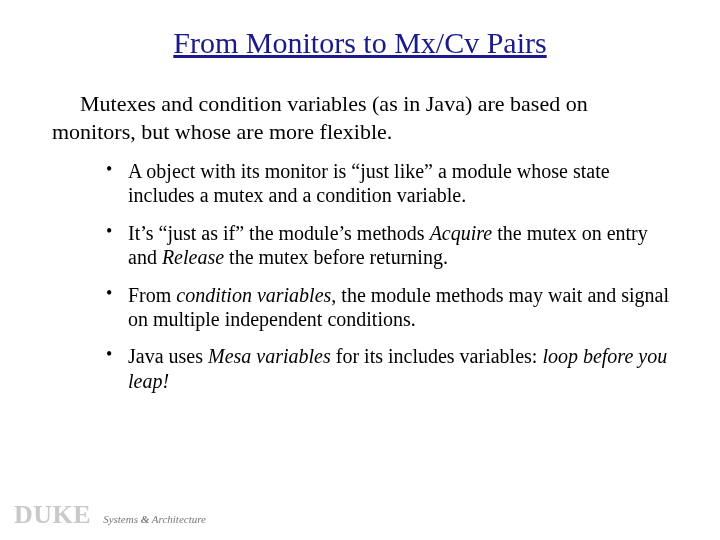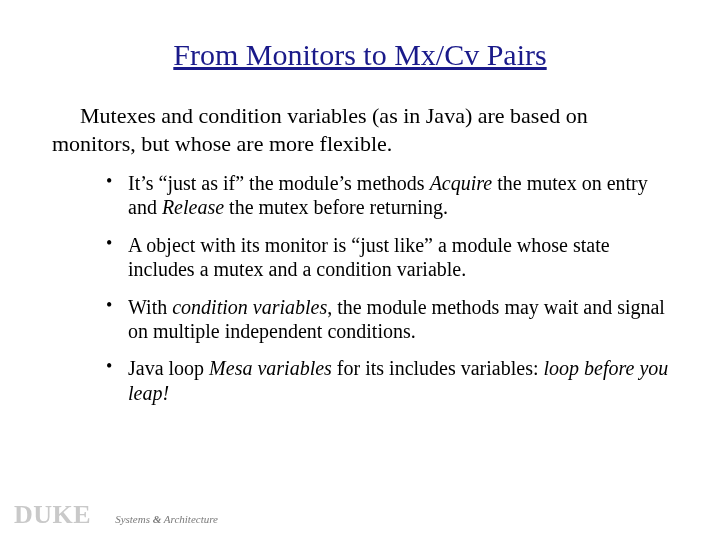--- a/index.html
+++ b/index.html
@@ -6,21 +6,21 @@
   body {
     width: 720px;
     height: 540px;
     background: #ffffff;
     font-family: "Times New Roman", Times, serif;
     color: #000;
     position: relative;
     overflow: hidden;
   }
   .slide {
-    padding: 32px 48px 0 48px;
+    padding: 20px 48px 0 48px;
   }
   .title {
     text-align: center;
     font-size: 30px;
     color: #1a1a8a;
     text-decoration: underline;
     margin-top: 6px;
     margin-bottom: 30px;
     font-weight: normal;
   }
@@ -53,21 +53,21 @@
     top: 0;
     font-size: 18px;
   }
   .italic { font-style: italic; }
   .footer {
     position: absolute;
     left: 14px;
     bottom: 10px;
     display: flex;
     align-items: baseline;
-    gap: 24px;
+    gap: 12px;
   }
   .duke {
     font-family: Georgia, "Times New Roman", serif;
     font-weight: bold;
     font-size: 26px;
     color: #c9c9c9;
     letter-spacing: 0.5px;
   }
   .sysarch {
     font-family: Georgia, "Times New Roman", serif;
@@ -86,30 +86,30 @@
 
 <div class="slide">
   <h1 class="title">From Monitors to Mx/Cv Pairs</h1>
 
   <p class="intro">
     <span class="intro-wrap">Mutexes and condition variables (as in Java) are based on monitors, but whose are more flexible.</span>
   </p>
 
   <ul class="bullets">
     <li>
+      <span>A object with its monitor is “just like” a module whose state includes a mutex and a condition variable.</span>
+    </li>
+    <li>
       <span>It’s “just as if” the module’s methods </span><span class="italic">Acquire</span><span> the mutex on entry and </span><span class="italic">Release</span><span> the mutex before returning.</span>
     </li>
     <li>
-      <span>A object with its monitor is “just like” a module whose state includes a mutex and a condition variable.</span>
+      <span>From </span><span class="italic">condition variables</span><span>, the module methods may wait and signal on multiple independent conditions.</span>
     </li>
     <li>
-      <span>With </span><span class="italic">condition variables</span><span>, the module methods may wait and signal on multiple independent conditions.</span>
-    </li>
-    <li>
-      <span>Java loop </span><span class="italic">Mesa variables</span><span> for its includes variables: </span><span class="italic">loop before you leap!</span>
+      <span>Java uses </span><span class="italic">Mesa variables</span><span> for its includes variables: </span><span class="italic">loop before you leap!</span>
     </li>
   </ul>
 </div>
 
 <div class="footer">
   <span class="duke">DUKE</span>
   <span class="sysarch">
     <span>Systems </span><span class="amp">&amp;</span><span> Architecture</span>
   </span>
 </div>

